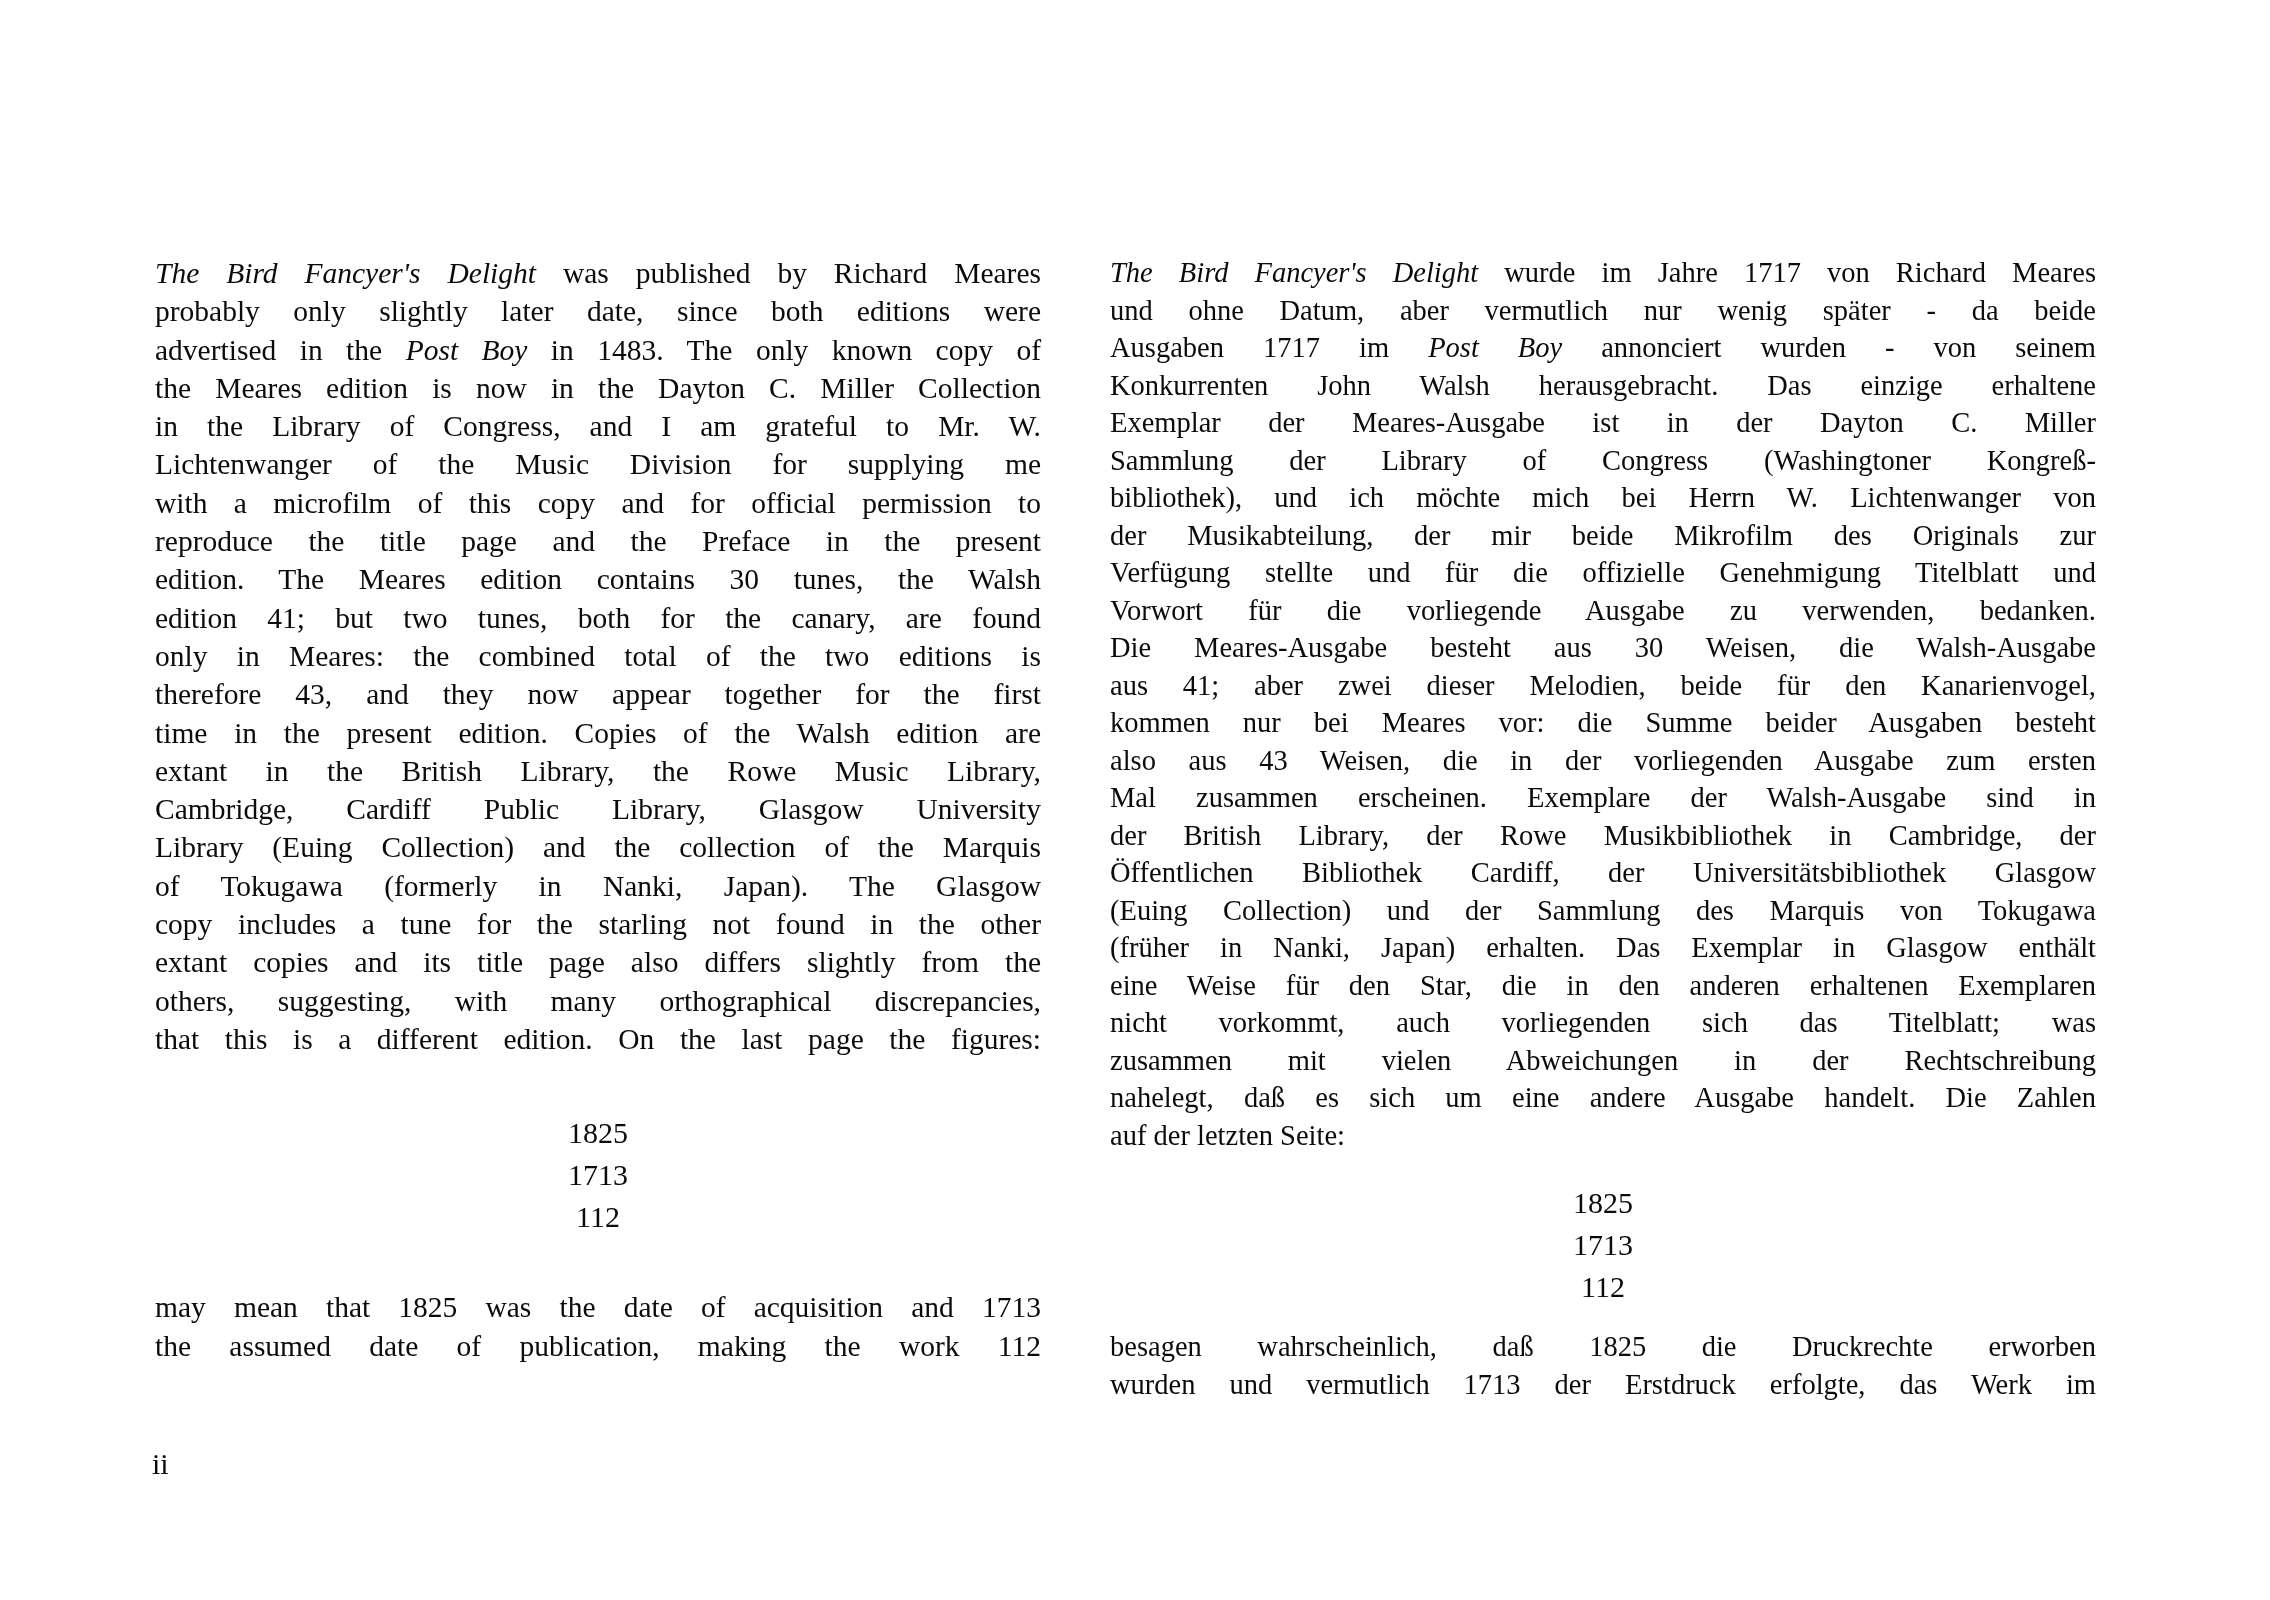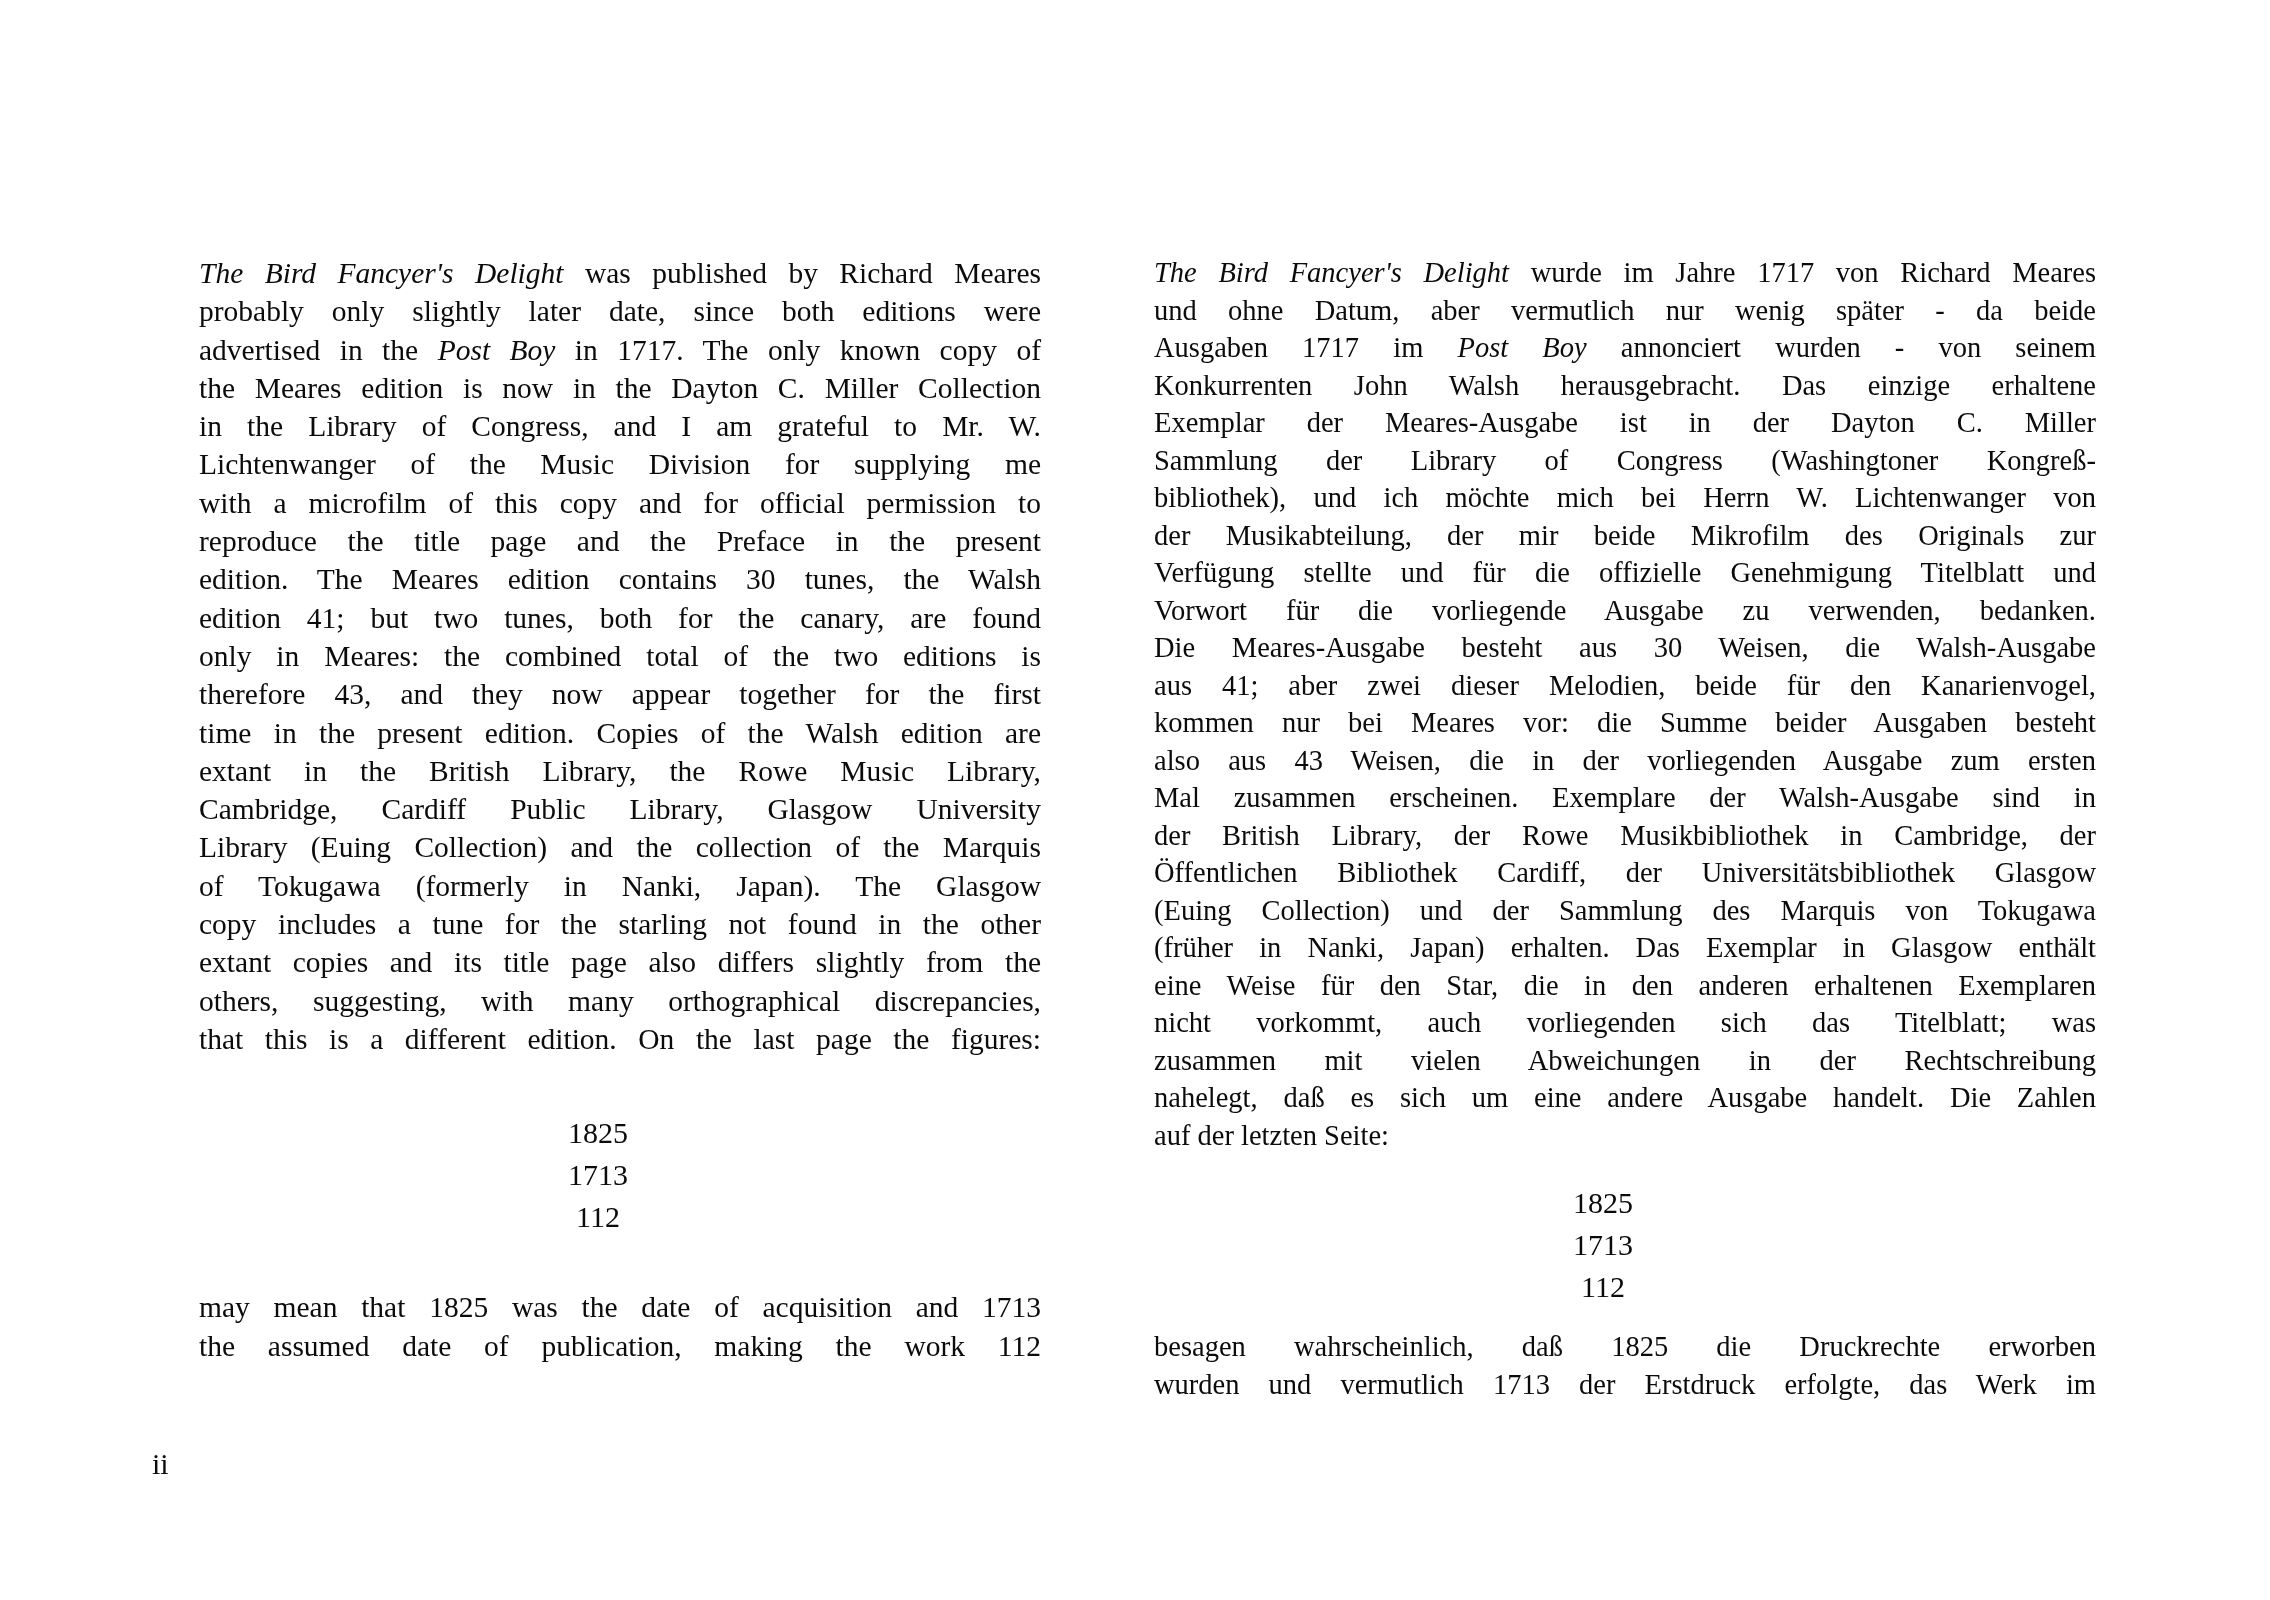--- a/index.html
+++ b/index.html
@@ -27,21 +27,20 @@
   }
   #right-col {
     left: 1110px;
     width: 986px;
     font-size: 28.5px;
   }
   .tline {
     text-align: justify;
     text-align-last: justify;
     white-space: normal;
-    margin-left: 44px;
   }
   #left-col .tline  { line-height: 38.3px; }
   #right-col .tline { line-height: 37.5px; }
   .tline.last {
     text-align-last: left;
   }
   .figures {
     text-align: center;
     font-size: 30px;
   }
@@ -64,21 +63,21 @@
 </style>
 </head>
 <body>
 
 <div id="scan-page">
 
   <section id="left-col" class="col">
     <div class="para">
         <div class="tline"><span class="it">The Bird Fancyer's Delight</span><span> was published by Richard Meares</span></div>
         <div class="tline"><span>probably only slightly later date, since both editions were</span></div>
-        <div class="tline"><span>advertised in the </span><span class="it">Post Boy</span><span> in 1717. The only known copy of</span></div>
+        <div class="tline"><span>advertised in the </span><span class="it">Post Boy</span><span> in 1483. The only known copy of</span></div>
         <div class="tline"><span>the Meares edition is now in the Dayton C. Miller Collection</span></div>
         <div class="tline"><span>in the Library of Congress, and I am grateful to Mr. W.</span></div>
         <div class="tline"><span>Lichtenwanger of the Music Division for supplying me</span></div>
         <div class="tline"><span>with a microfilm of this copy and for official permission to</span></div>
         <div class="tline"><span>reproduce the title page and the Preface in the present</span></div>
         <div class="tline"><span>edition. The Meares edition contains 30 tunes, the Walsh</span></div>
         <div class="tline"><span>edition 41; but two tunes, both for the canary, are found</span></div>
         <div class="tline"><span>only in Meares: the combined total of the two editions is</span></div>
         <div class="tline"><span>therefore 43, and they now appear together for the first</span></div>
         <div class="tline"><span>time in the present edition. Copies of the Walsh edition are</span></div>

